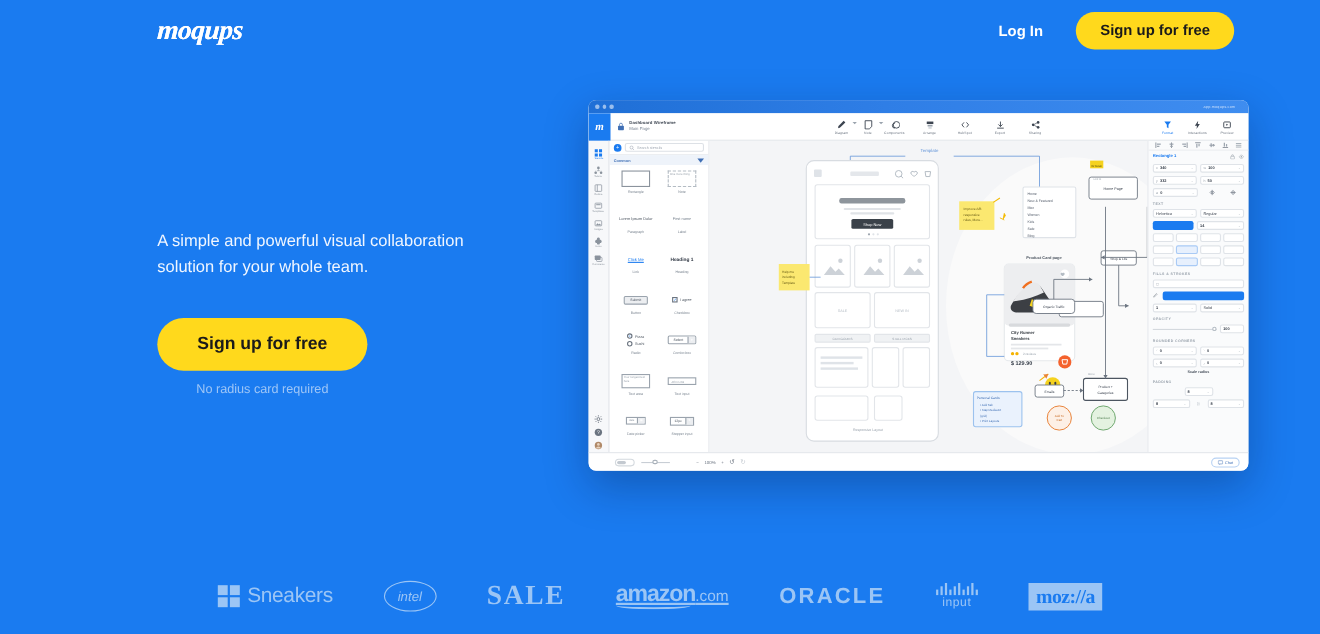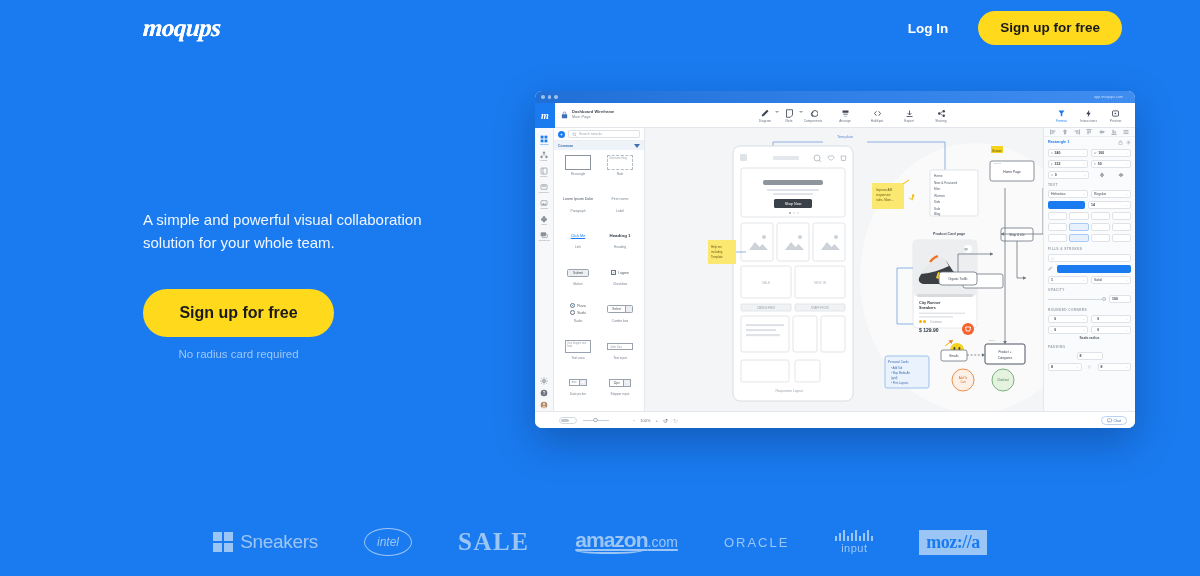--- a/index.html
+++ b/index.html
@@ -149,21 +149,21 @@
   .lg { color: #a7ccf6; display: flex; align-items: center; opacity: .92; }
   .lg-ms { gap: 7px; font-size: 19px; font-weight: 400; letter-spacing: -.3px; }
   .ms-grid { display: grid; grid-template-columns: 9px 9px; grid-template-rows: 9px 9px; gap: 2px; }
   .ms-grid i { background: #a7ccf6; display: block; }
   .lg-intel { width: 48px; height: 28px; border: 1.6px solid #a7ccf6; border-radius: 50%; display: flex; align-items: center; justify-content: center; font-size: 12px; font-style: italic; }
   .lg-sony { font-family: "Liberation Serif", serif; font-size: 25px; font-weight: 700; letter-spacing: 1.5px; }
   .lg-amz { flex-direction: column; align-items: flex-start; }
   .lg-amz .a1 { font-size: 21px; font-weight: 700; letter-spacing: -1px; line-height: .95; text-decoration: underline; }
   .lg-amz .a1 em { font-style: normal; font-size: 14px; font-weight: 400; letter-spacing: 0; }
   .lg-amz .smile { width: 68px; height: 7px; border-bottom: 2.2px solid #a7ccf6; border-radius: 0 0 50% 50%; margin-top: -2px; }
-  .lg-oracle { font-size: 13px; letter-spacing: 2px; font-weight: 400; }
+  .lg-oracle { font-size: 20px; letter-spacing: 2px; font-weight: 700; }
   .lg-cisco { flex-direction: column; gap: 1px; }
   .bars { display: flex; align-items: flex-end; gap: 2px; height: 11px; }
   .bars i { width: 2px; background: #a7ccf6; display: block; }
   .lg-cisco .ct { font-size: 11px; letter-spacing: .5px; }
   .lg-moz { background: #a7ccf6; color: #1a7bf0; padding: 2px 7px; font-family: "Liberation Serif", serif; font-size: 18px; font-weight: 700; letter-spacing: -.5px; }
 </style>
 </head>
 <body>
 
 <div class="page">

